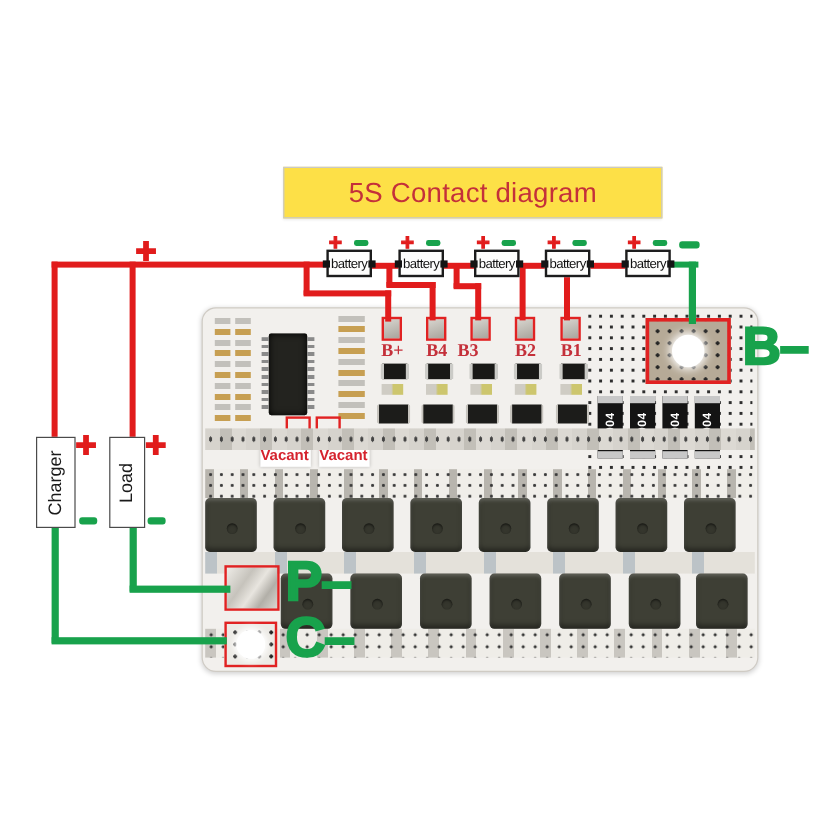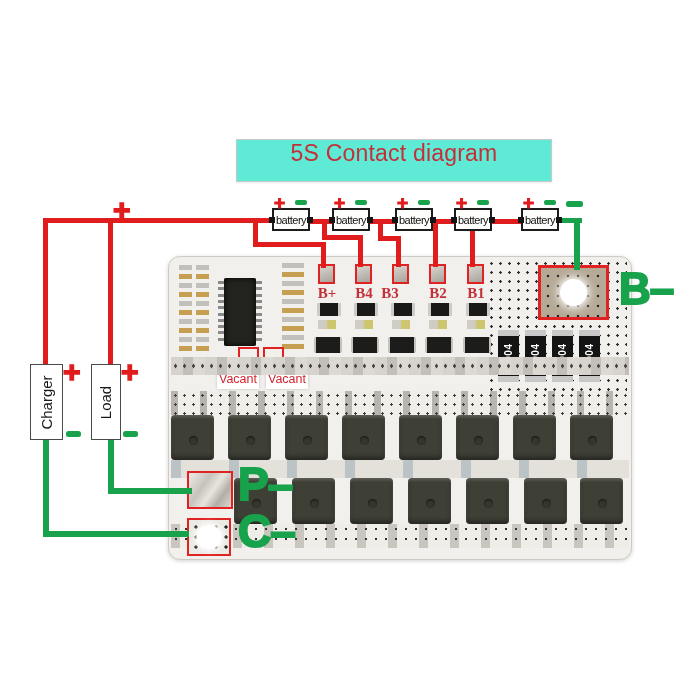--- a/index.html
+++ b/index.html
@@ -1,20 +1,20 @@
 <!DOCTYPE html>
 <html><head>
 <meta charset="utf-8">
 <style>
   html,body{margin:0;padding:0;background:#fff;}
   #canvas{position:relative;width:700px;height:700px;background:#ffffff;overflow:hidden;
           font-family:"Liberation Sans",sans-serif;}
   
   .title-box{position:absolute;left:236px;top:139px;width:314px;height:41px;
-    background:#5eead4;border:1px solid #c9c9c9;display:flex;justify-content:center;
+    background:#fde047;border:1px solid #c9c9c9;display:flex;align-items:center;justify-content:center;
     box-shadow:0 1px 2px rgba(0,0,0,.08);}
   .title-box span{font-size:23px;color:#c4303a;letter-spacing:.2px;}
   
   .w{position:absolute;display:block;}
   .w.r{background:#e11c1c;}
   .w.g{background:#18a24c;}
   
   .bat{position:absolute;top:208px;width:38px;height:23px;background:#fdfdfc;border:2px solid #1c1c1c;
     display:flex;align-items:center;justify-content:center;box-sizing:border-box;}
   .bat-label{font-size:11px;letter-spacing:-.5px;color:#111;}
@@ -75,21 +75,21 @@
       repeating-linear-gradient(90deg,#c9c6c0 0 9px,#efede8 9px 31px);
     background-size:10px 10px,auto;}
   .fet{top:158px;width:43px;height:45px;background:#3e3f35;border-radius:4px;
     box-shadow:inset 0 2px 3px rgba(255,255,255,.18),inset 0 -3px 4px rgba(0,0,0,.4);}
   .fet::after{content:"";position:absolute;left:50%;top:55%;width:9px;height:9px;margin:-4px 0 0 -4px;
     border-radius:50%;background:#35362d;box-shadow:inset 0 1px 2px rgba(0,0,0,.6);}
   .fet.b{top:221px;height:46px;}
   .vbox{top:90px;width:21px;height:15px;border:2px solid #e12222;}
   .vlead{top:105px;width:2.5px;height:10px;background:#e12222;}
   .vlabel{top:113px;width:42px;height:19px;background:#fff;box-shadow:0 0 3px rgba(0,0,0,.2);
-    font-weight:normal;font-size:12.5px;color:#d5232e;text-align:center;line-height:19px;}
+    font-weight:bold;font-size:12.5px;color:#d5232e;line-height:19px;}
   .p-pad{left:18px;top:214px;width:46px;height:38px;border:2.5px solid #e12222;
     background:linear-gradient(125deg,#eeece7,#c6c3bc 35%,#e8e5df 55%,#b2afa8 75%,#dbd8d2);}
   .c-pad{left:18px;top:261px;width:44px;height:38px;border:2.5px solid #e12222;background-color:#eceae5;
     background-image:radial-gradient(#232323 1.5px,transparent 1.7px);background-size:10px 10px;
     background-position:2px 2px;}
   .c-pad::after{content:"";position:absolute;left:50%;top:50%;width:24px;height:24px;margin:-12px 0 0 -12px;
     border-radius:50%;background:#fff;box-shadow:0 0 5px 2px #fff;}
   
   .glabel{position:absolute;font-weight:bold;font-size:46px;color:#18a24c;line-height:1;
     -webkit-text-stroke:2px #18a24c;letter-spacing:-1px;}

